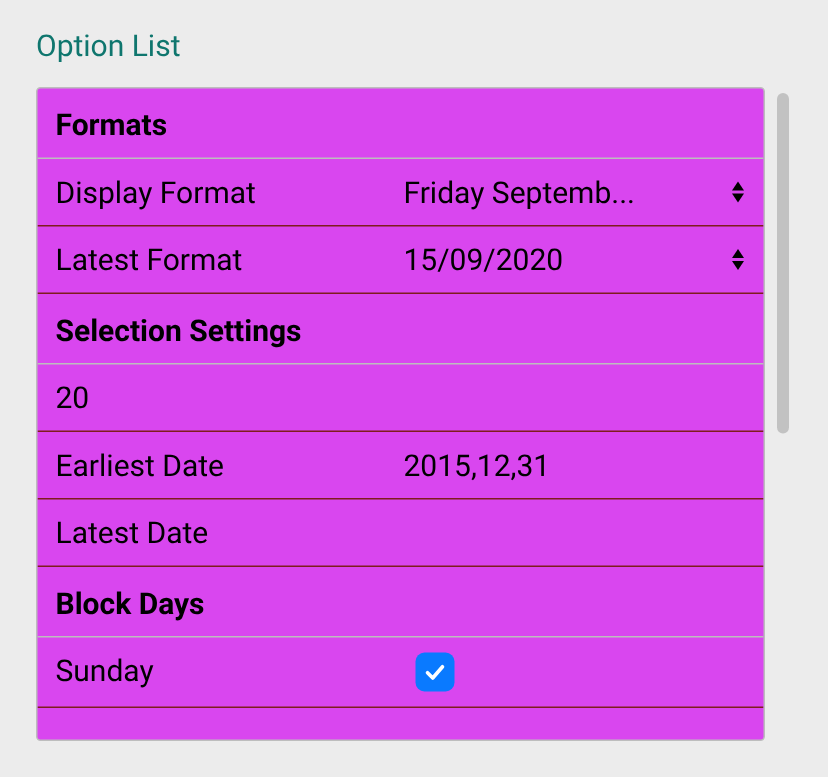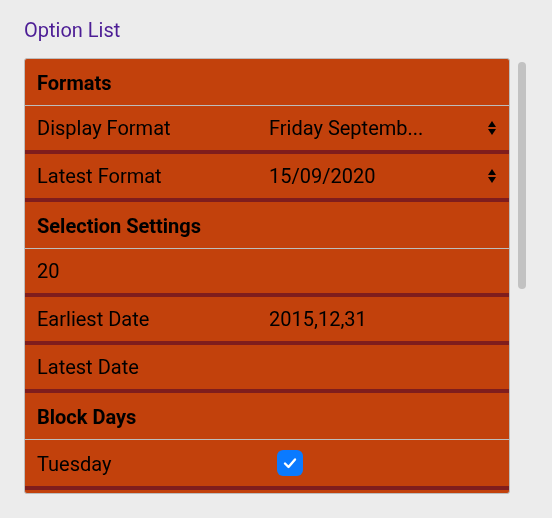--- a/index.html
+++ b/index.html
@@ -7,45 +7,45 @@
       background: #ececec;
       font-family: -apple-system, BlinkMacSystemFont, "Segoe UI", Roboto, Helvetica, Arial, sans-serif;
       width: 552px;
       height: 518px;
       padding: 18px 24px 24px 24px;
       color: #000;
     }
     .panel-title {
       font-size: 20px;
       font-weight: 400;
-      color: #4c1d95;
+      color: #0f766e;
       margin-bottom: 16px;
     }
     .panel-body {
       position: relative;
       height: 436px;
     }
     .list-container {
-      background: #c2410c;
+      background: #d946ef;
       border: 1px solid #bdbdbd;
       border-radius: 3px;
       height: 100%;
       overflow: hidden;
       width: calc(100% - 18px);
     }
     .section-header {
       font-weight: 700;
       font-size: 20px;
       padding: 12px 12px 10px 12px;
       border-bottom: 1px solid #bdbdbd;
     }
     .row {
       display: flex;
-      align-items: flex-end;
-      border-bottom: 4px solid #7f1d1d;
+      align-items: flex-start;
+      border-bottom: 1px solid #7f1d1d;
       padding: 10px 12px;
       font-size: 20px;
     }
     .row-label {
       flex: 0 0 232px;
       font-weight: 400;
     }
     .row-value {
       flex: 1;
       display: flex;
@@ -150,21 +150,21 @@
       </div>
     </div>
 
     <div class="row">
       <div class="row-label">Latest Date</div>
     </div>
 
     <div class="section-header">Block Days</div>
 
     <div class="row">
-      <div class="row-label">Tuesday</div>
+      <div class="row-label">Sunday</div>
       <div class="row-value">
         <span class="checkbox">
           <svg width="16" height="16" viewBox="0 0 16 16">
             <path d="M3 8.5 L6.5 12 L13 4.5" stroke="#fff" stroke-width="2.4" fill="none" stroke-linecap="round" stroke-linejoin="round"></path>
           </svg>
         </span>
       </div>
     </div>
 
   </div>

